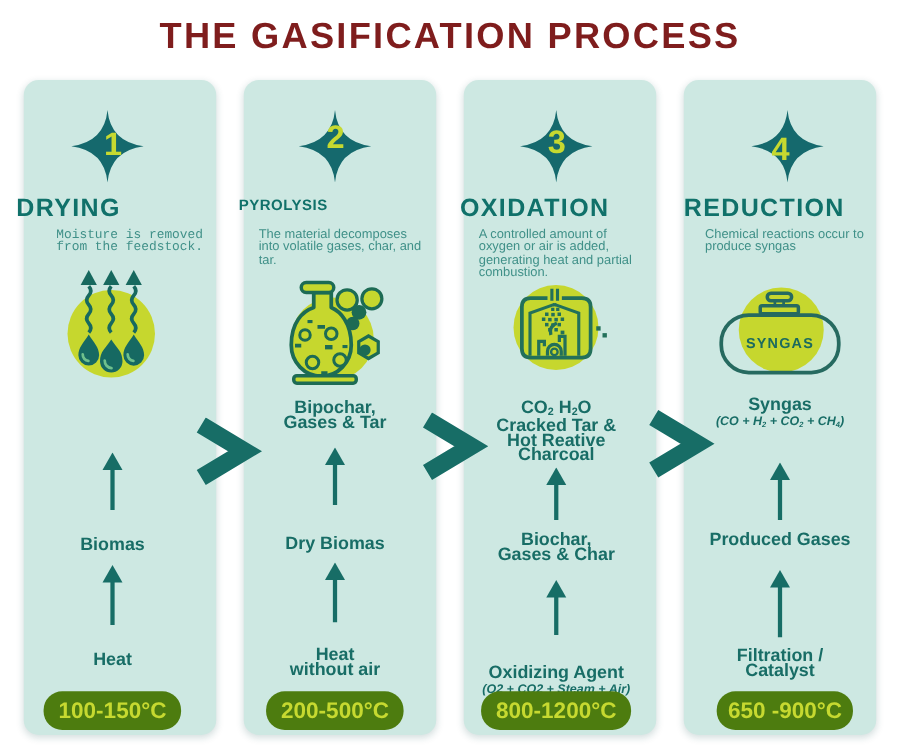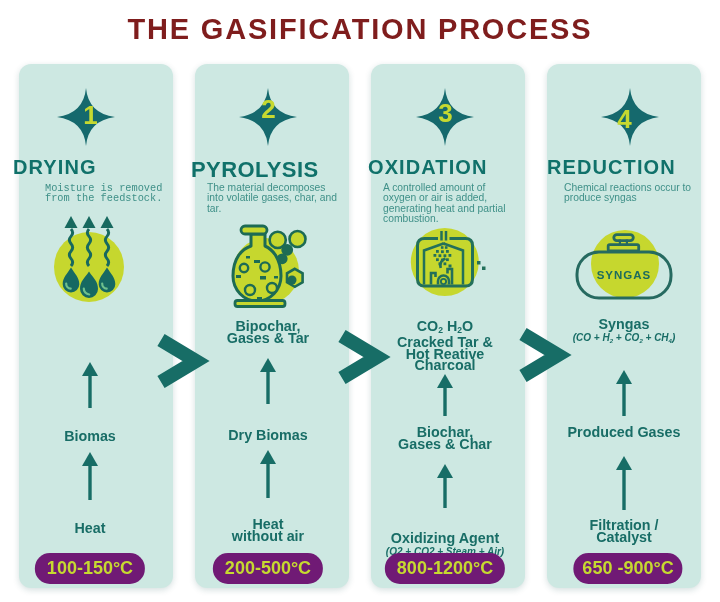--- a/index.html
+++ b/index.html
@@ -17,21 +17,21 @@
   .star{position:absolute;top:24px;left:50%;transform:translateX(-50%);}
   .ctitle{position:absolute;top:92px;left:0;width:100%;text-align:left;
           font-size:20px;font-weight:bold;color:#10716a;letter-spacing:1.1px;}
   .desc{position:absolute;top:119px;font-size:10.3px;line-height:10.4px;color:#3f9088;}
   .icon{position:absolute;}
   .lab{position:absolute;left:0;width:100%;text-align:center;font-weight:bold;
        color:#186d66;font-size:14.3px;line-height:12.4px;}
   .sm{font-size:10px;font-style:italic;font-weight:bold;letter-spacing:0px;}
   .arrow{position:absolute;left:50%;transform:translateX(-50%);}
   .pill{position:absolute;top:489px;left:50%;transform:translateX(-50%);
-        background:#701a75;color:#c6d930;font-weight:bold;font-size:18px;
+        background:#4d7c0f;color:#c6d930;font-weight:bold;font-size:18px;
         border-radius:15px;height:31px;line-height:31px;padding:0 12px;white-space:nowrap;}
   .chev{position:absolute;top:333px;}
   sub{font-size:0.6em;vertical-align:-0.25em;}
 </style>
 </head>
 <body>
 <div class="title">THE GASIFICATION PROCESS</div>
 
 <div class="card" id="c1">
   <svg class="star" width="58" height="58" viewBox="0 0 58 58">
@@ -74,21 +74,21 @@
   </svg>
   <div class="lab" style="top:458px;">Heat</div>
   <div class="pill">100-150°C</div>
 </div>
 
 <div class="card" id="c2">
   <svg class="star" width="58" height="58" viewBox="0 0 58 58">
     <path d="M29,0 Q31.4,25.5 58,29 Q31.4,32.5 29,58 Q26.6,32.5 0,29 Q26.6,25.5 29,0 Z" fill="#15696d"></path>
     <text x="29.5" y="30" font-size="26" font-weight="bold" fill="#c6d930" text-anchor="middle">2</text>
   </svg>
-  <div class="ctitle" style="font-size:22px;letter-spacing:0.4px;top:93px;">PYROLYSIS</div>
+  <div class="ctitle" style="font-size:12px;letter-spacing:0.4px;top:93px;">PYROLYSIS</div>
   <div class="desc" style="left:12px;">The material decomposes<br>into volatile gases, char, and<br>tar.</div>
   <svg class="icon" style="left:15px;top:148px;" width="124" height="110" viewBox="0 0 124 110">
     <circle cx="56" cy="59" r="33" fill="#c6d72e"></circle>
     <path d="M41,22 L41,34 C32,37 23,46 23,64 A24,25 0 1,0 71,64 C71,46 62,37 55,34 L55,22 Z" stroke="#1d6b54" stroke-width="3" fill="#c6d72e" stroke-linejoin="round"></path>
     <rect x="31" y="14" width="26" height="8" rx="4" stroke="#1d6b54" stroke-width="2.8" fill="#c6d72e"></rect>
     <rect x="25" y="88.5" width="50" height="6" rx="2.5" stroke="#1d6b54" stroke-width="2.8" fill="#c6d72e"></rect>
     <g stroke="#1d6b54" stroke-width="2.6" fill="#c6d72e">
       <circle cx="67.7" cy="27.9" r="8.1"></circle>
       <circle cx="87.5" cy="27" r="8"></circle>
       <path d="M84.8,56.8 l7.8,4.5 l0,9 l-7.8,4.5 l-7.8,-4.5 l0,-9 Z"></path>

